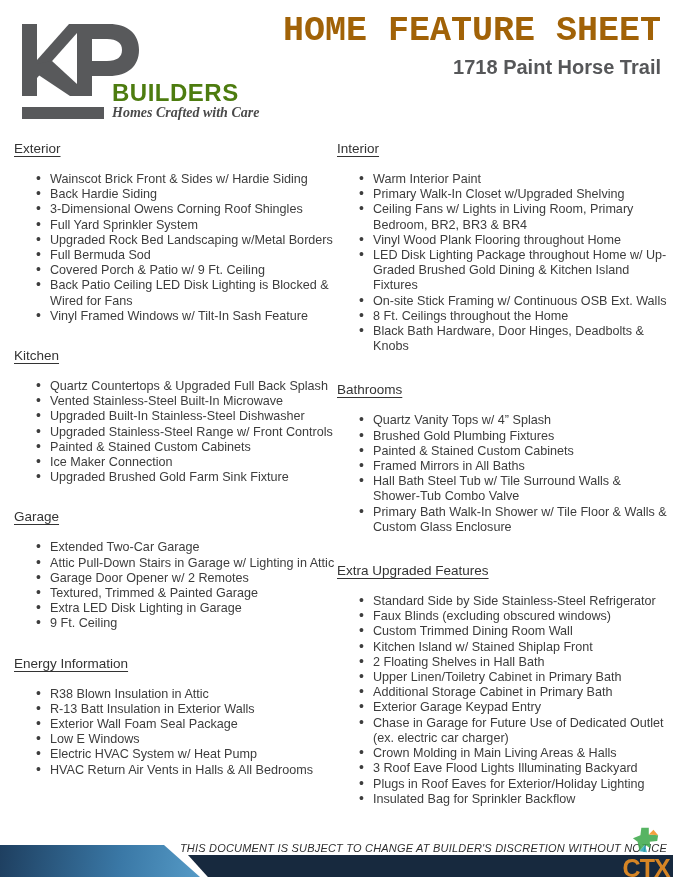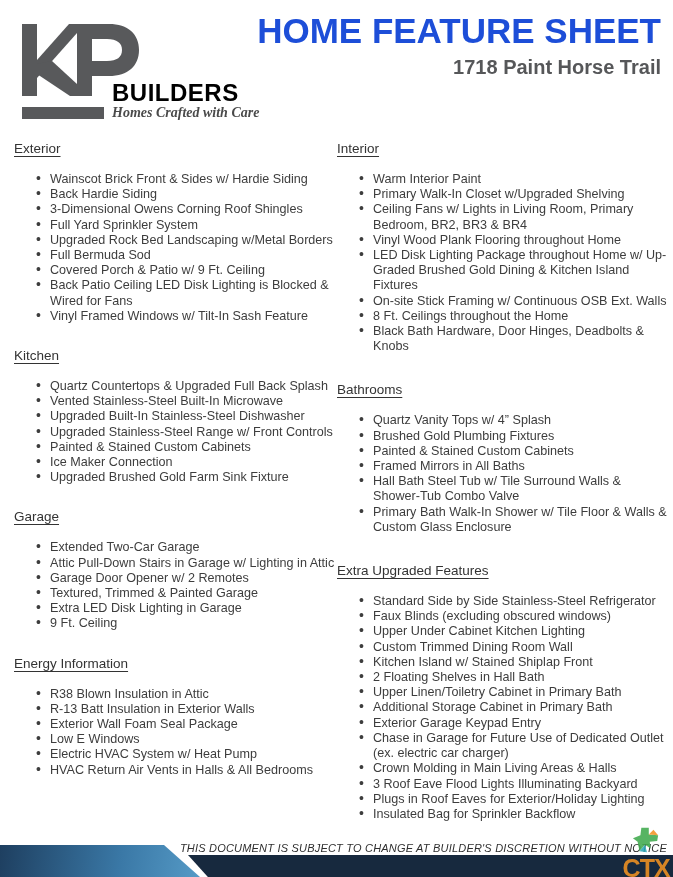--- a/index.html
+++ b/index.html
@@ -5,25 +5,25 @@
   * { margin:0; padding:0; box-sizing:border-box; }
   html,body { background:#ffffff; }
   body { width:673px; height:877px; font-family:"Liberation Sans", sans-serif; color:#3d3d3d; }
   .page { position:relative; width:673px; height:877px; background:#fff; overflow:hidden; }
 
   
   .header { position:relative; height:128px; }
   .logo { position:absolute; left:15px; top:12px; width:270px; height:114px; }
   .logo-kp-svg { position:absolute; left:0; top:0; }
   .logo-builders { position:absolute; left:97px; top:67px; font-size:24px; font-weight:bold;
-                   color:#000000; letter-spacing:0.5px; }
+                   color:#4d7c0f; letter-spacing:0.5px; }
   .logo-tagline { position:absolute; left:97px; top:93px; font-family:"Liberation Serif", serif;
                   font-style:italic; font-weight:bold; font-size:14px; color:#4a4a4a; }
   .title-block { position:absolute; right:12px; top:13px; text-align:right; }
-  .doc-title { font-size:35px; font-weight:bold; color:#1d4ed8; letter-spacing:0; line-height:1.05; }
+  .doc-title { font-size:35px; font-weight:bold; color:#a16207; letter-spacing:0; line-height:1.05;font-family:Liberation Mono, monospace; }
   .doc-subtitle { font-size:20px; font-weight:bold; color:#565759; margin-top:6px; }
 
   
   .content { display:flex; padding:13px 5px 0 14px; }
   .col { }
   .col-left { width:323px; flex:0 0 323px; }
   .col-right { flex:1; }
   .feature-section { margin-bottom:24px; }
   .col-right .feature-section { margin-bottom:28px; }
   .section-heading { font-size:13.5px; font-weight:normal; color:#333333;
@@ -153,21 +153,20 @@
             <li class="feature-item">Framed Mirrors in All Baths</li>
             <li class="feature-item">Hall Bath Steel Tub w/ Tile Surround Walls &amp; Shower-Tub Combo Valve</li>
             <li class="feature-item">Primary Bath Walk-In Shower w/ Tile Floor &amp; Walls &amp; Custom Glass Enclosure</li>
           </ul>
         </section>
         <section class="feature-section">
           <h2 class="section-heading">Extra Upgraded Features</h2>
           <ul class="feature-list">
             <li class="feature-item">Standard Side by Side Stainless-Steel Refrigerator</li>
             <li class="feature-item">Faux Blinds (excluding obscured windows)</li>
-            <li class="feature-item">Upper Under Cabinet Kitchen Lighting</li>
             <li class="feature-item">Custom Trimmed Dining Room Wall</li>
             <li class="feature-item">Kitchen Island w/ Stained Shiplap Front</li>
             <li class="feature-item">2 Floating Shelves in Hall Bath</li>
             <li class="feature-item">Upper Linen/Toiletry Cabinet in Primary Bath</li>
             <li class="feature-item">Additional Storage Cabinet in Primary Bath</li>
             <li class="feature-item">Exterior Garage Keypad Entry</li>
             <li class="feature-item">Chase in Garage for Future Use of Dedicated Outlet (ex. electric car charger)</li>
             <li class="feature-item">Crown Molding in Main Living Areas &amp; Halls</li>
             <li class="feature-item">3 Roof Eave Flood Lights Illuminating Backyard</li>
             <li class="feature-item">Plugs in Roof Eaves for Exterior/Holiday Lighting</li>

